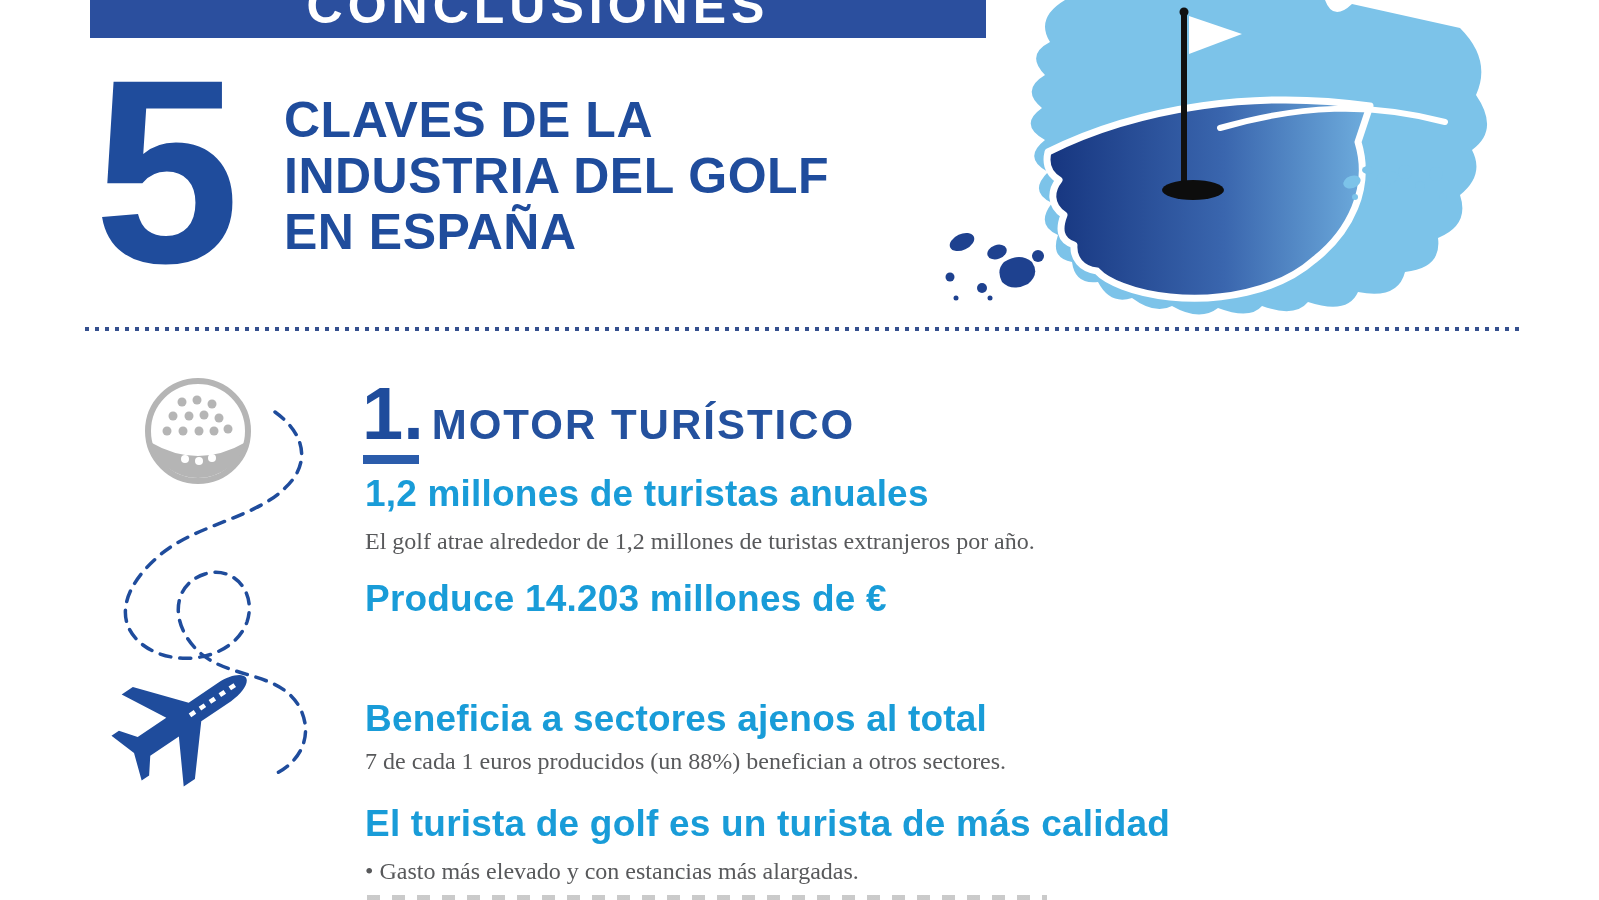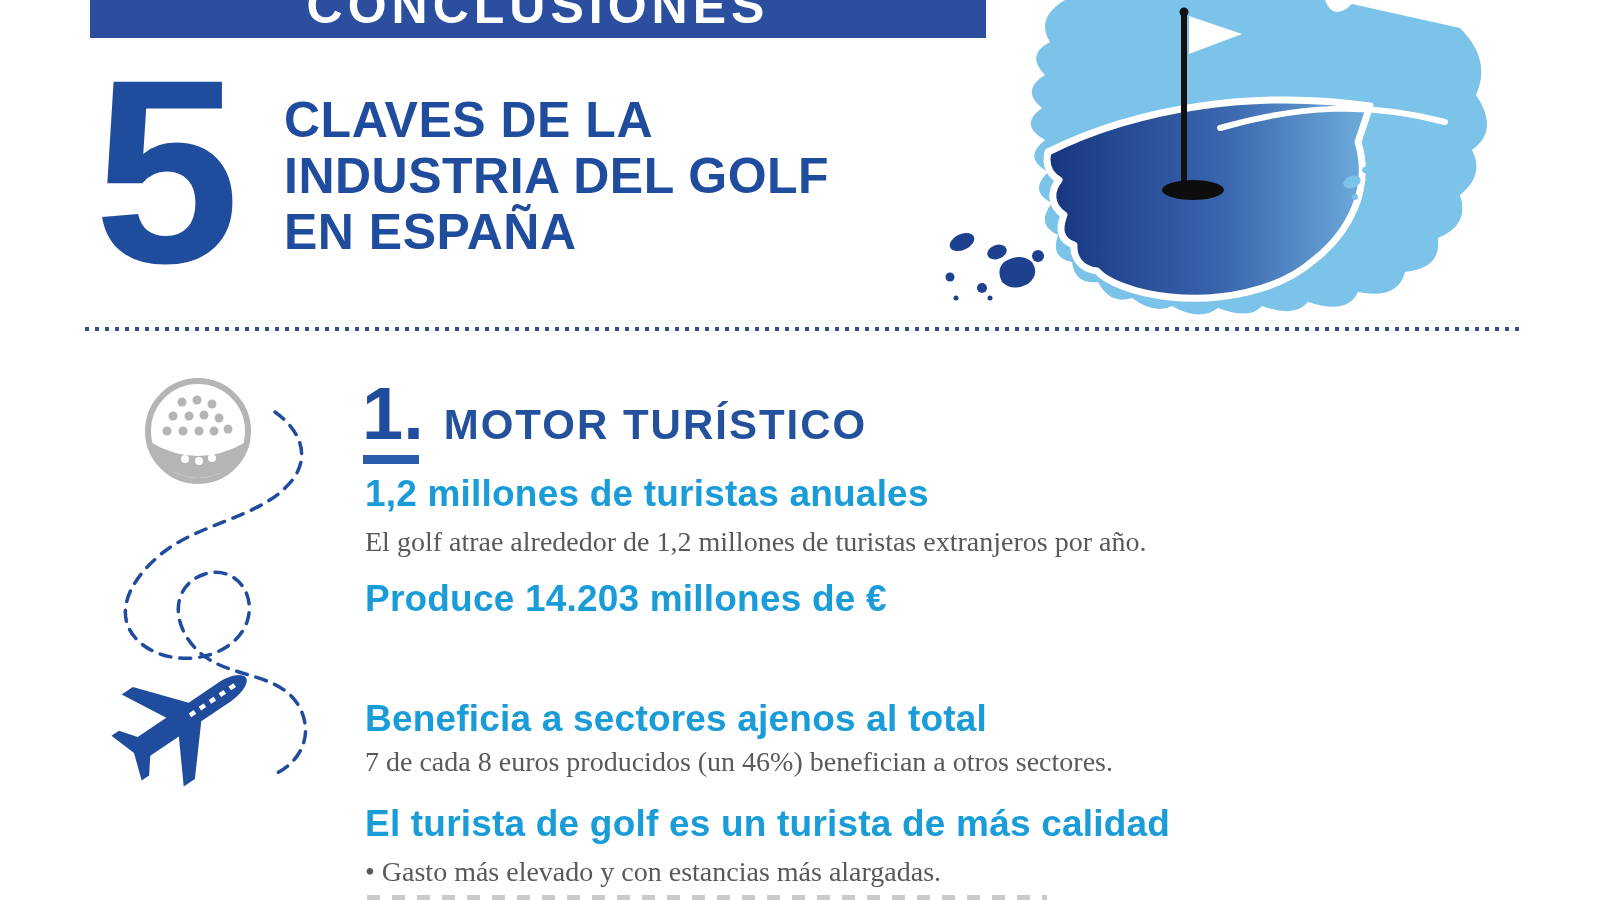--- a/index.html
+++ b/index.html
@@ -19,28 +19,28 @@
   .title { position:absolute; left:268px; top:92px; color:#1f4c9c;
            font-size:50px; line-height:56px; font-weight:700; letter-spacing:0.5px;margin-left:16px; }
 
   
   .dotrule { position:absolute; left:85px; top:327px; width:1437px; height:4px;
              background:repeating-linear-gradient(90deg,#35508e 0 4px,transparent 4px 10px); }
 
   
   .sec-head { position:absolute; left:362px; top:380px; display:flex; align-items:baseline; }
   .sec-num  { font-size:74px; line-height:68px; font-weight:700; color:#1f4c9c; }
-  .sec-title{ font-size:42px; font-weight:700; color:#24519e; letter-spacing:2px; margin-left:20px; }
+  .sec-title{ font-size:42px; font-weight:700; color:#24519e; letter-spacing:2px; margin-left:8px; }
   .num-underline { position:absolute; left:363px; top:455px; width:56px; height:9px; background:#2b5cab; }
 
   
   .h-cyan { position:absolute; left:365px; color:#199cd8; font-weight:700;
             font-size:37px; line-height:42px; letter-spacing:0.2px; white-space:nowrap;text-align:center; }
   .body-serif { position:absolute; left:365px; color:#58595b;
-                font-family:"Liberation Serif", serif; font-size:28px; line-height:31px;
+                font-family:"Liberation Serif", serif; font-size:24px; line-height:31px;
                 white-space:nowrap; }
   .t-i1h { top:473px; } .t-i1b { top:526px; }
   .t-i2h { top:578px; } .t-i2b { top:626px; }
   .t-i3h { top:698px; } .t-i3b { top:746px; }
   .t-i4h { top:803px; } .t-i4b { top:856px; }
 
   
   .cutline { position:absolute; left:367px; top:895px; width:680px; height:5px; opacity:.45;
              background:repeating-linear-gradient(90deg,#8a8a8a 0 13px,transparent 13px 25px); }
 
@@ -163,20 +163,20 @@
     <span class="sec-title">MOTOR TURÍSTICO</span>
   </div>
   <div class="num-underline"></div>
 
   <div class="h-cyan t-i1h">1,2 millones de turistas anuales</div>
   <div class="body-serif t-i1b">El golf atrae alrededor de 1,2 millones de turistas extranjeros por año.</div>
 
   <div class="h-cyan t-i2h">Produce 14.203 millones de €</div>
 
   <div class="h-cyan t-i3h">Beneficia a sectores ajenos al total</div>
-  <div class="body-serif t-i3b">7 de cada 8 euros producidos (un 46%) benefician a otros sectores.</div>
+  <div class="body-serif t-i3b">7 de cada 1 euros producidos (un 88%) benefician a otros sectores.</div>
 
   <div class="h-cyan t-i4h">El turista de golf es un turista de más calidad</div>
   <div class="body-serif t-i4b">• Gasto más elevado y con estancias más alargadas.</div>
 
   <div class="cutline"></div>
 
 </div>
 
 </body></html>

